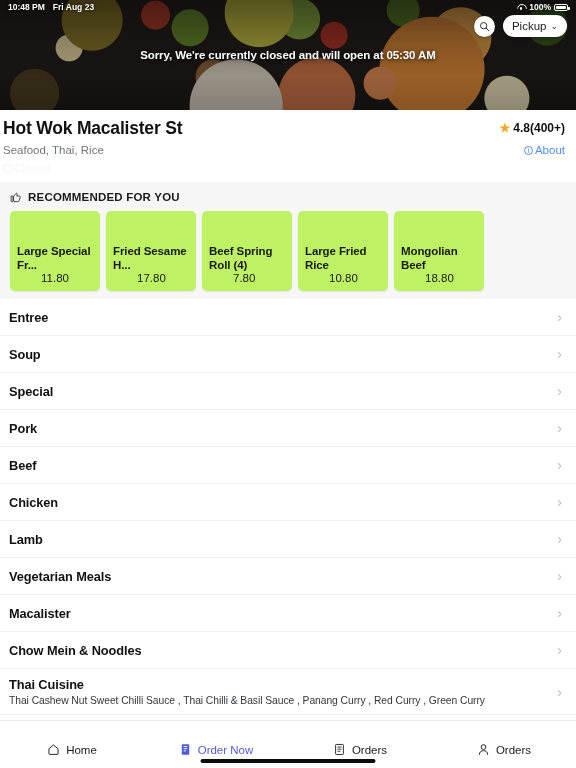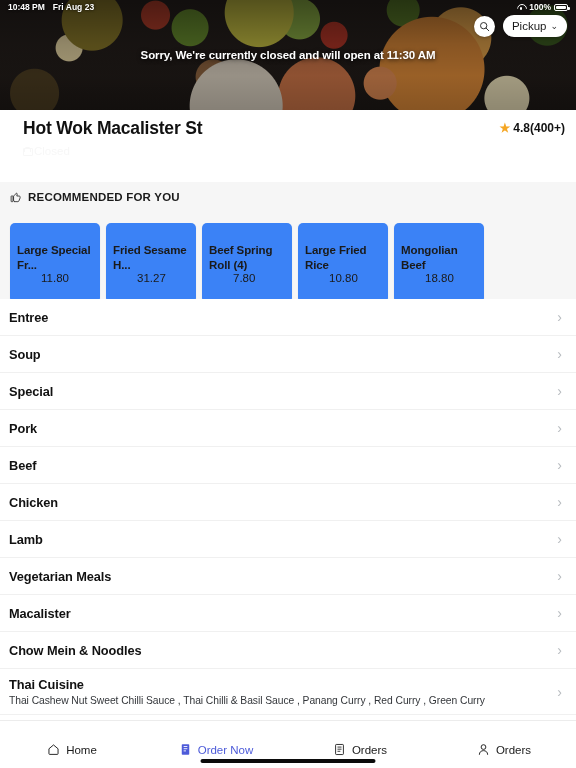--- a/index.html
+++ b/index.html
@@ -100,21 +100,21 @@
     position:absolute; left:0; right:0; top:49px;
     text-align:center; color:#fff;
     font-size:11.5px; font-weight:700; z-index:10;
     text-shadow:0 1px 4px rgba(0,0,0,.85);
     letter-spacing:-.1px;
   }
 
   
   .rest-head{
     position:absolute; top:110px; left:0; width:576px; height:72px;
-    background:#fff; padding:8px 11px 0 23px;
+    background:#fff; padding:8px 11px 0 3px;
   }
   .rest-row{ display:flex; justify-content:space-between; align-items:flex-start; }
   .rest-name{
     font-size:17.5px; font-weight:700; color:#111; letter-spacing:-.2px;
   }
   .rating{
     display:flex; align-items:center; gap:3px;
     font-size:12px; font-weight:700; color:#111; padding-top:3px;
   }
   .star{ color:#f5a623; font-size:12px; line-height:1; }
@@ -150,30 +150,30 @@
   }
 
   
   .recommend{
     position:absolute; top:182px; left:0; width:576px; height:117px;
     background:#f6f6f6; padding:9px 10px 0 10px;
   }
   .rec-head{
     display:flex; align-items:center; gap:6px;
     font-size:11.5px; font-weight:700; color:#1a1a1a;
-    letter-spacing:.2px; margin-bottom:20px;
+    letter-spacing:.2px; margin-bottom:8px;
   }
   .thumb-ico{
     width:12px; height:12px; position:relative; display:inline-block;
   }
   .rec-cards{ display:flex; gap:6px; }
   .rec-card{
-    width:90px; height:80px; background:#3b82f6; border-radius:5px;
+    width:90px; height:80px; background:#bef264; border-radius:5px;
     padding:8px 7px 7px 7px;
-    display:flex; flex-direction:column; justify-content:center;
+    display:flex; flex-direction:column; justify-content:flex-end;
     cursor:pointer;
     box-shadow:0 1px 2px rgba(0,0,0,.07);
   }
   .rec-name{
     font-size:11.5px; font-weight:700; color:#1a1a1a;
     line-height:1.22; letter-spacing:-.1px;
     overflow:hidden;
   }
   .rec-price{ font-size:11.5px; color:#1a1a1a;margin-left:24px; }
 
@@ -245,31 +245,38 @@
         <circle cx="6.8" cy="6.8" r="4.6" fill="none" stroke="#2b2b2b" stroke-width="1.4"></circle>
         <line x1="10.3" y1="10.3" x2="14.2" y2="14.2" stroke="#2b2b2b" stroke-width="1.4" stroke-linecap="round"></line>
       </svg>
     </div>
     <div class="pickup-btn">
       <span>Pickup</span>
       <span class="chev-sm">⌄</span>
     </div>
   </div>
 
-  <div class="closed-msg">Sorry, We're currently closed and will open at 11:30 AM</div>
+  <div class="closed-msg">Sorry, We're currently closed and will open at 05:30 AM</div>
 </div>
 
 <div class="rest-head">
   <div class="rest-row">
     <div class="rest-name">Hot Wok Macalister St</div>
     <div class="rating">
       <span class="star">★</span>
       <span>4.8(400+)</span>
     </div>
   </div>
+  <div class="rest-row2">
+    <div class="cuisines">Seafood, Thai, Rice</div>
+    <div class="about-link">
+      <i class="info-ico">i</i>
+      <span>About</span>
+    </div>
+  </div>
   <div class="closed-tag">
     <span class="lock-ico"></span>
     <span>Closed</span>
   </div>
 </div>
 
 <div class="recommend">
   <div class="rec-head">
     <span class="thumb-ico">
       <svg width="12" height="12" viewBox="0 0 16 16">
@@ -279,21 +286,21 @@
     </span>
     <span>RECOMMENDED FOR YOU</span>
   </div>
   <div class="rec-cards">
     <div class="rec-card">
       <div class="rec-name">Large Special Fr...</div>
       <div class="rec-price">11.80</div>
     </div>
     <div class="rec-card">
       <div class="rec-name">Fried Sesame H...</div>
-      <div class="rec-price">31.27</div>
+      <div class="rec-price">17.80</div>
     </div>
     <div class="rec-card">
       <div class="rec-name">Beef Spring Roll (4)</div>
       <div class="rec-price">7.80</div>
     </div>
     <div class="rec-card">
       <div class="rec-name">Large Fried Rice</div>
       <div class="rec-price">10.80</div>
     </div>
     <div class="rec-card">

